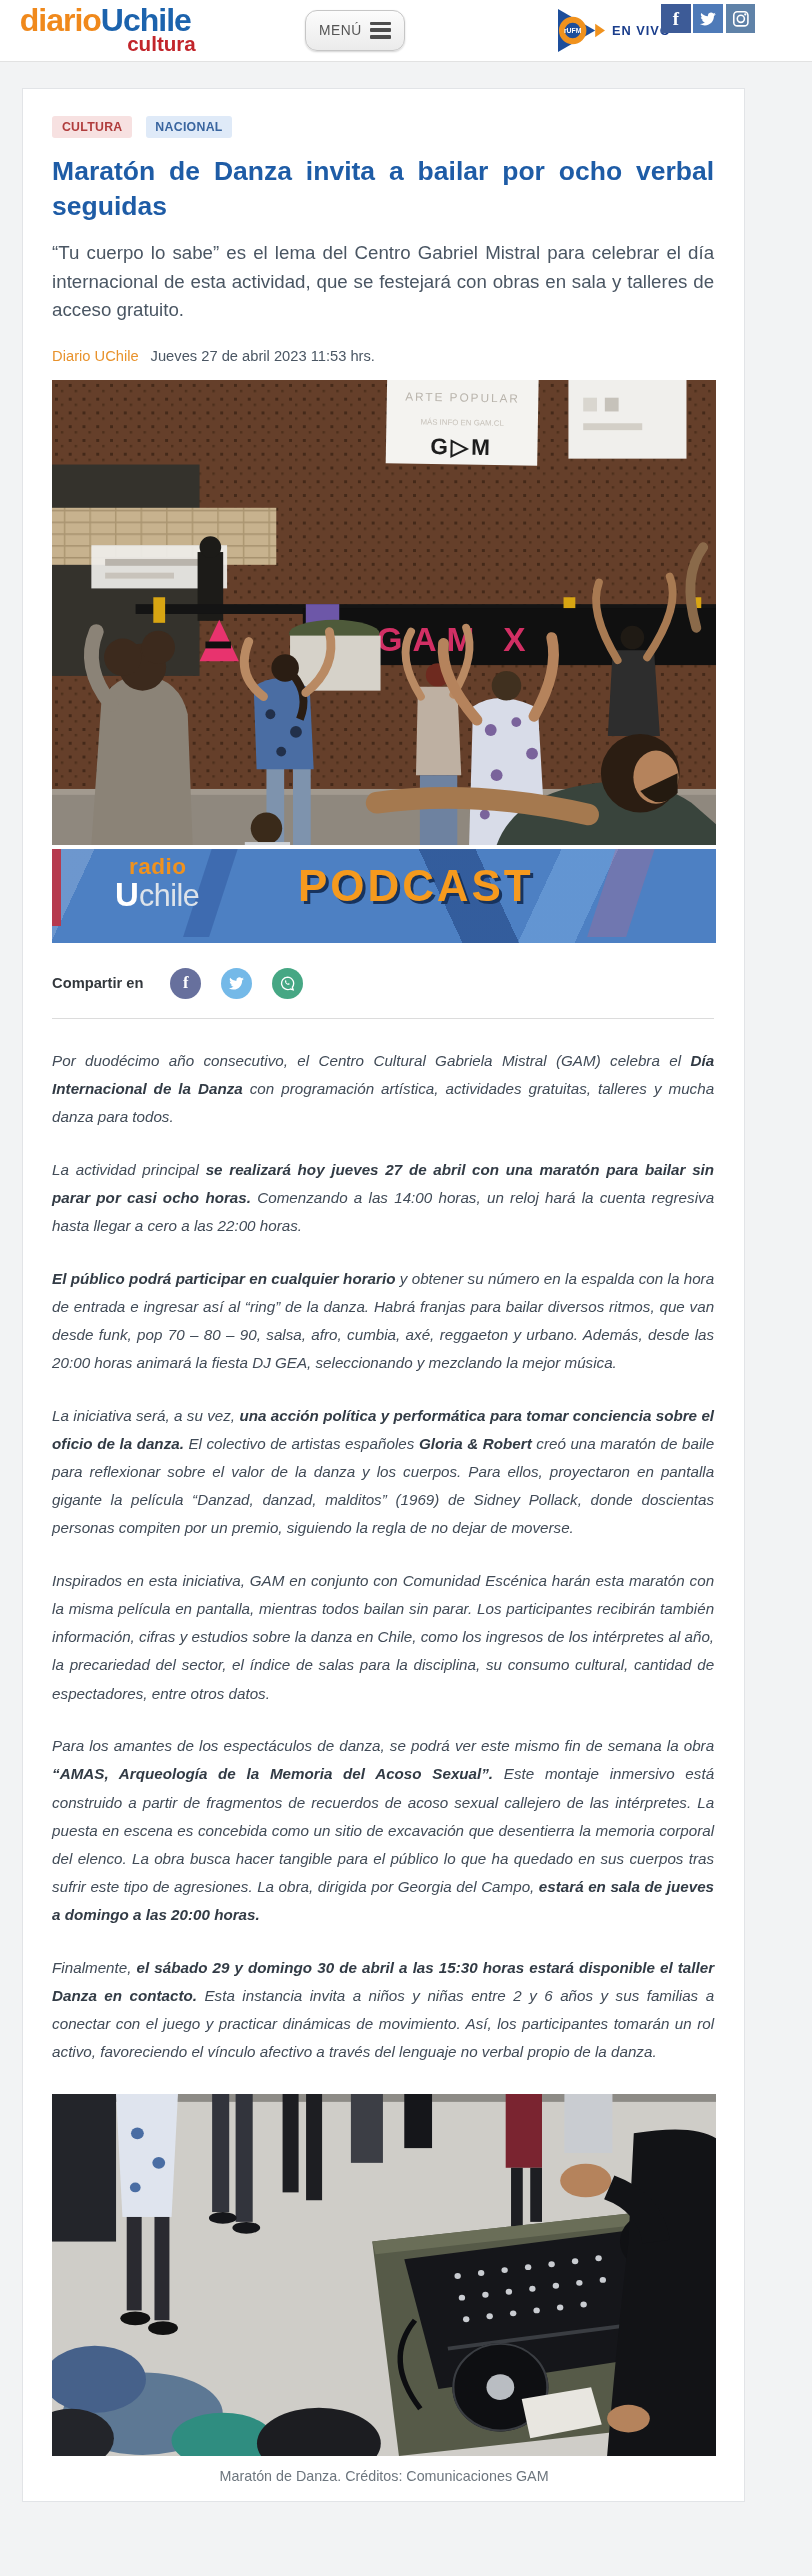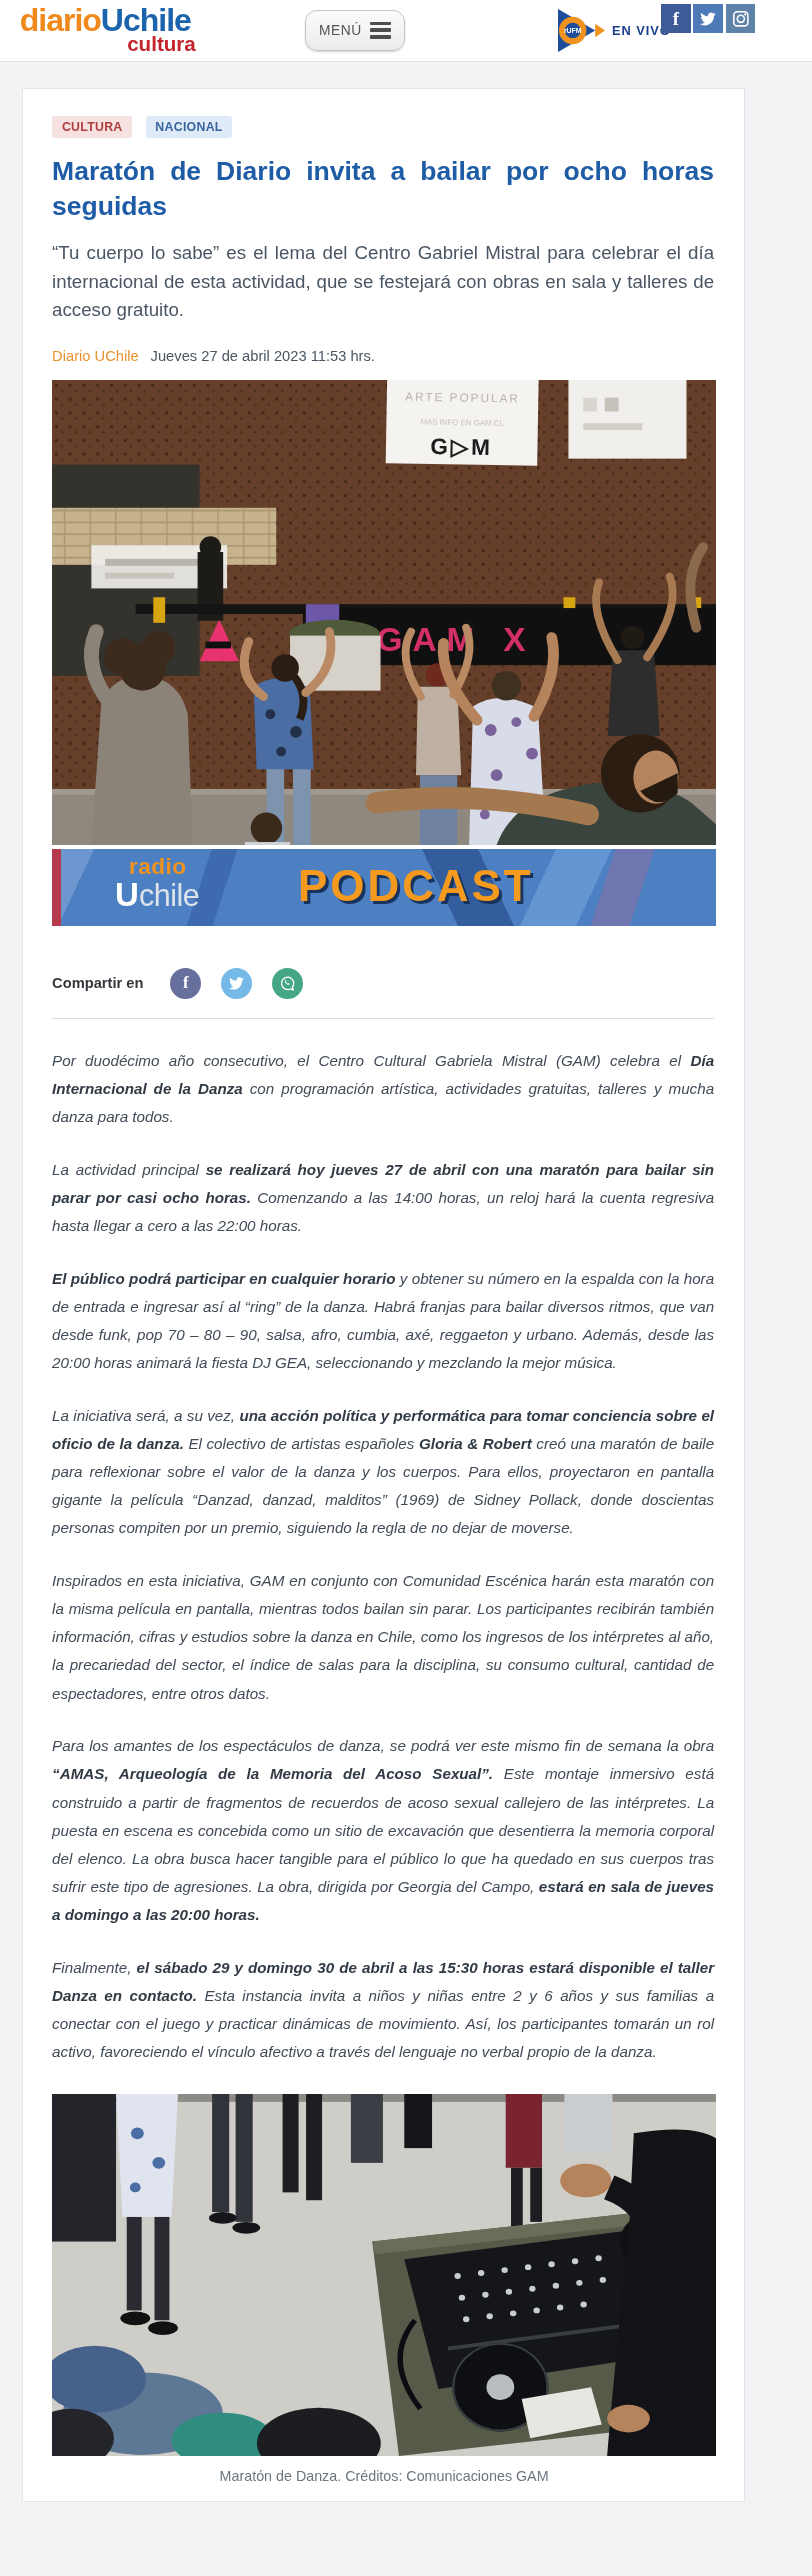--- a/index.html
+++ b/index.html
@@ -53,27 +53,27 @@
     text-align:justify; margin-bottom:15.7px; }
   p.lead{ color:#4a5663; font-size:18.7px; line-height:1.52; text-align:justify; margin-bottom:23.6px;}
   .byline{ font-size:14.7px; margin-bottom:15.7px; }
   .byline .author{ color:#e8922c; margin-right:7.9px; cursor:pointer;}
   .byline .date{ color:#4a5663; }
   figure.photo{ width:664px; }
   figure.photo svg{ display:block; width:100%; height:100%; }
   .photo-main{ height:465px; margin-bottom:3.9px; }
   
   .podcast{
-    position:relative; width:664px; height:77px; overflow:hidden; cursor:pointer;
+    position:relative; width:664px; height:94px; overflow:hidden; cursor:pointer;
     background:
       linear-gradient(115deg, rgba(255,255,255,.18) 0 6%, transparent 6% 100%),
       linear-gradient(65deg, transparent 0 58%, rgba(20,50,110,.45) 58% 66%, transparent 66% 100%),
       linear-gradient(115deg, transparent 0 72%, rgba(120,170,225,.5) 72% 80%, transparent 80% 100%),
       #4d80c3;
-    margin-bottom:42px;
+    margin-bottom:25px;
     text-decoration:underline;
   }
   .podcast .redstrip{ position:absolute; left:0; top:0; width:8.8px; height:77px; background:#b63a4e; }
   .podcast .shape{ position:absolute; background:rgba(35,70,140,.35); transform:skewX(-18deg); }
   .podcast .s1{ left:147px; top:-9.8px; width:25.6px; height:98px;}
   .podcast .s2{ left:551px; top:-9.8px; width:39px; height:98px; background:rgba(220,90,120,.25);}
   .radio-logo{ position:absolute; left:63px; top:6.9px; line-height:1; text-align:left;}
   .radio-logo .radio{ color:#f0921e; font-weight:700; font-size:22.6px; letter-spacing:0.5px; display:block; margin-left:13.8px;}
   .radio-logo .u{ color:#fff; font-weight:700; font-size:33px; }
   .radio-logo .chile{ color:#dde3ea; font-weight:400; font-size:30.5px; letter-spacing:-0.5px;}
@@ -143,21 +143,21 @@
 </header>
 
 <div class="page">
   <main class="card">
 
     <div class="tags">
       <span class="tag cultura">CULTURA</span>
       <span class="tag nacional">NACIONAL</span>
     </div>
 
-    <h1 class="title">Maratón de Diario invita a bailar por ocho horas seguidas</h1>
+    <h1 class="title">Maratón de Danza invita a bailar por ocho verbal seguidas</h1>
 
     <p class="lead">“Tu cuerpo lo sabe” es el lema del Centro Gabriel Mistral para celebrar el día internacional de esta actividad, que se festejará con obras en sala y talleres de acceso gratuito.</p>
 
     <div class="byline">
       <span class="author">Diario UChile</span>
       <span class="date">Jueves 27 de abril 2023 11:53 hrs.</span>
     </div>
 
     <figure class="photo photo-main">
       <svg viewBox="0 0 675 473" preserveAspectRatio="none">

